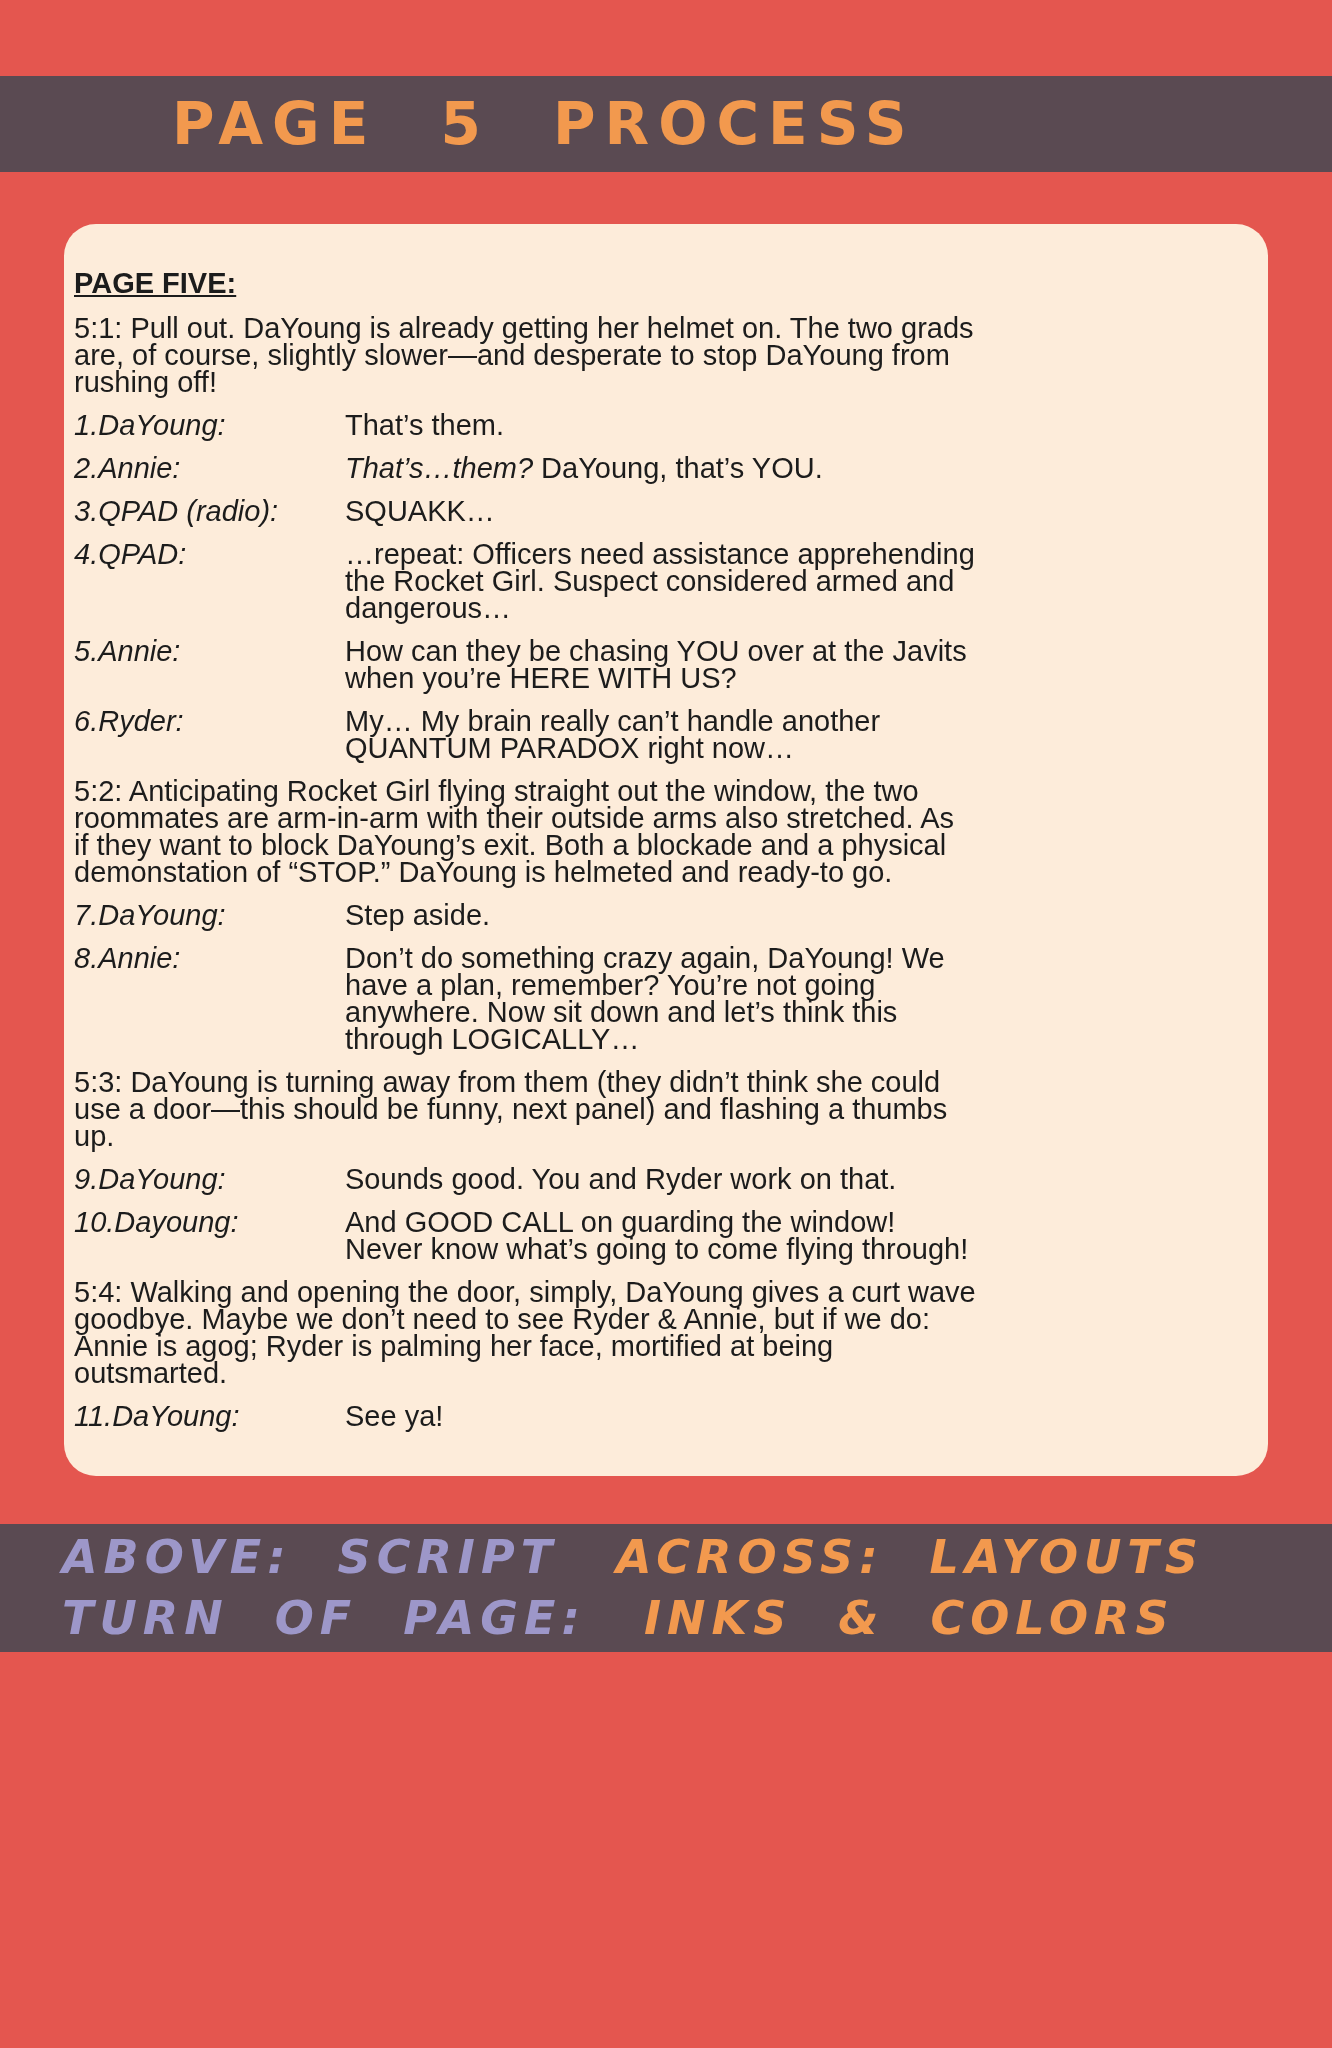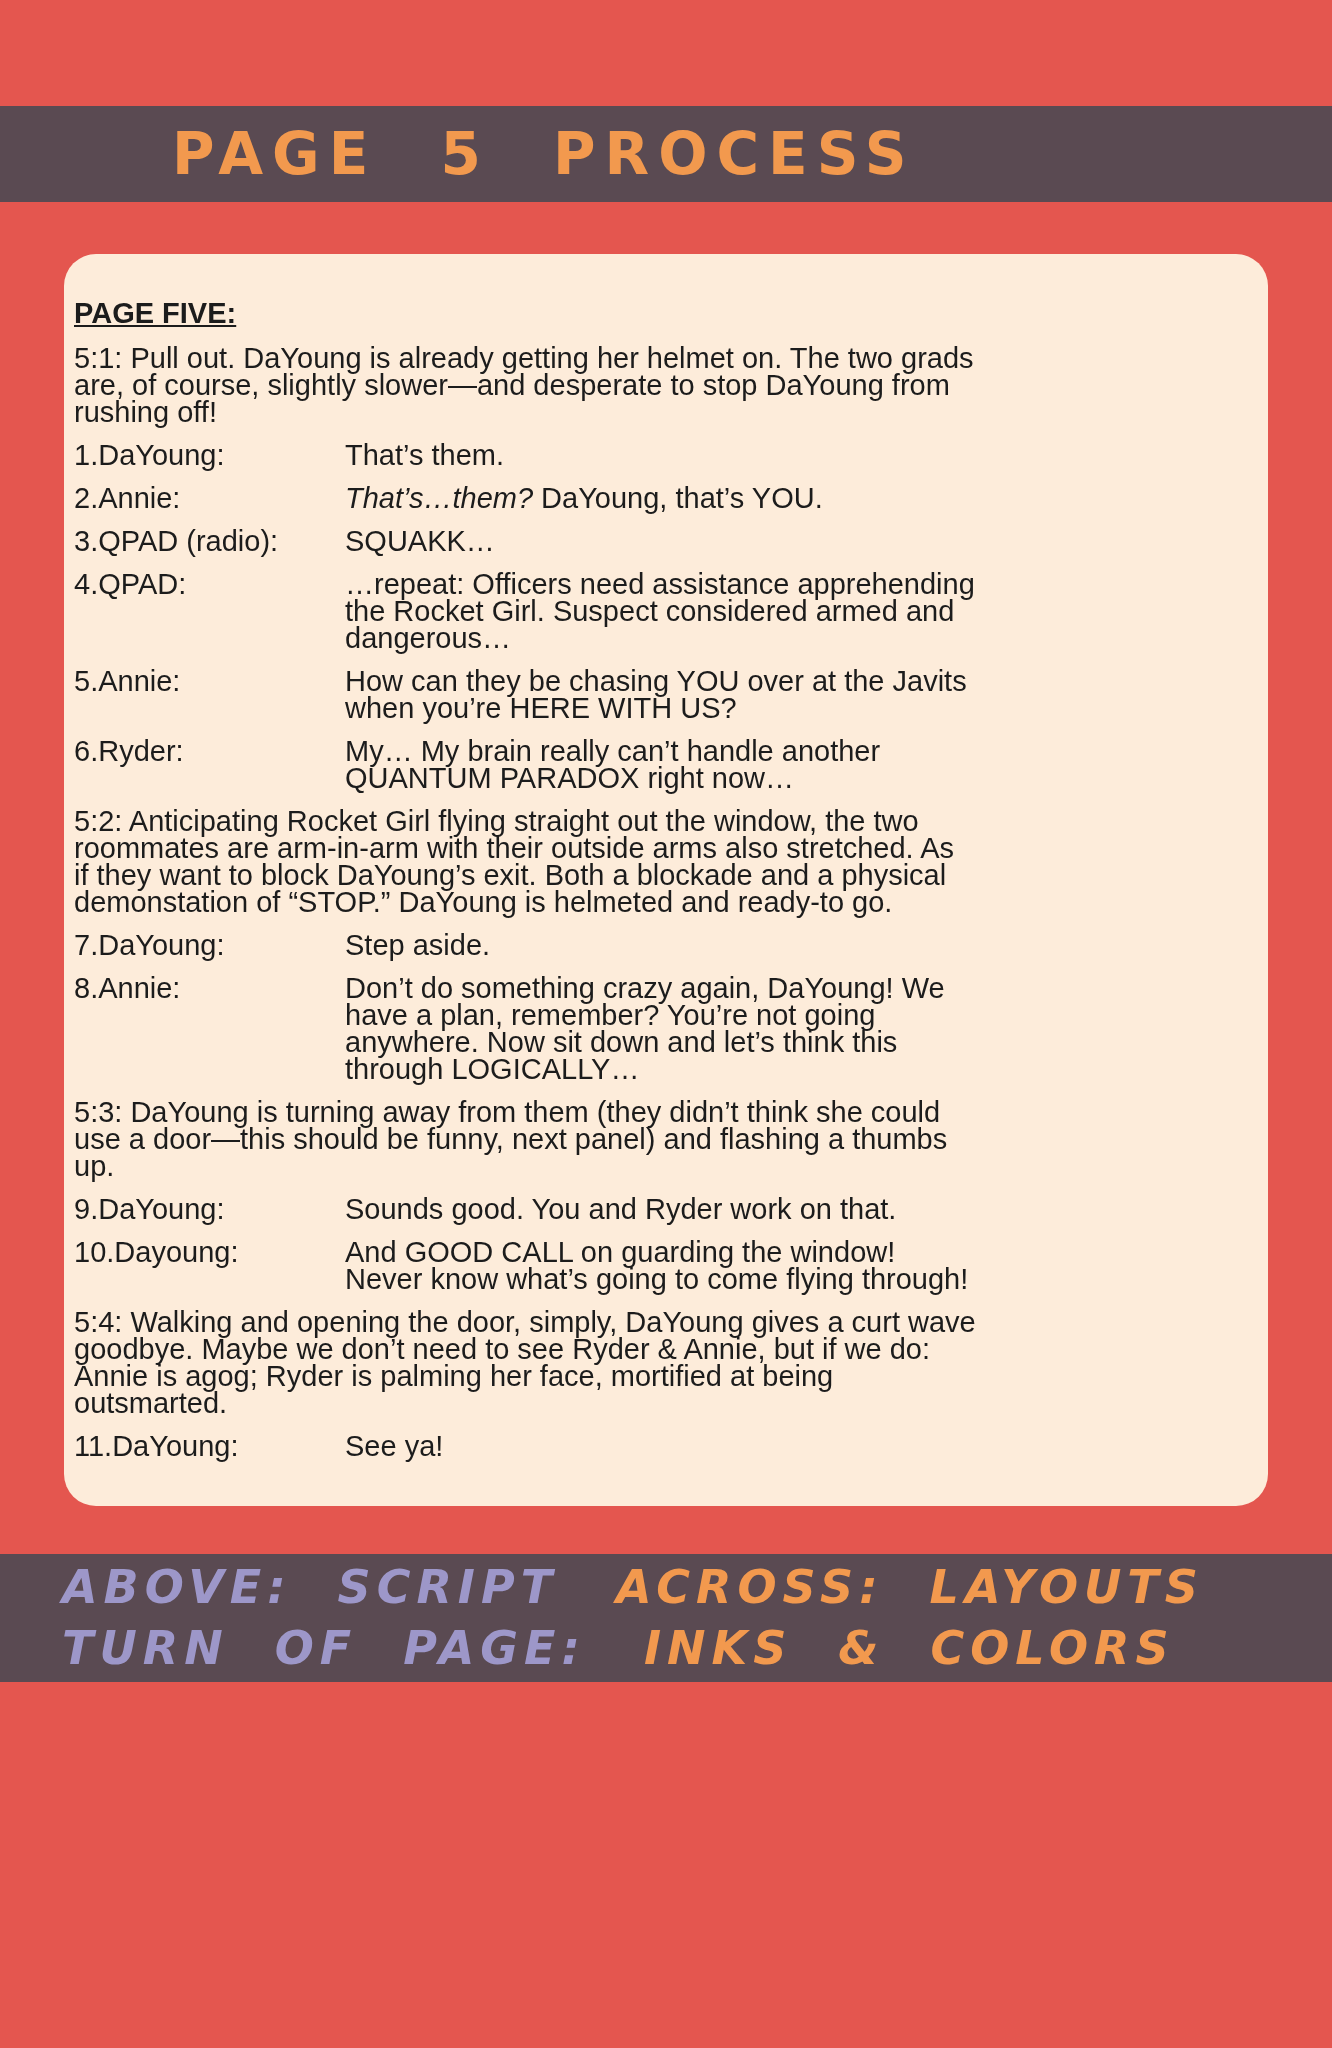--- a/index.html
+++ b/index.html
@@ -15,21 +15,21 @@
   body {
     width: 1332px;
     height: 2048px;
     background: var(--background);
     font-family: "Liberation Sans", sans-serif;
     color: var(--text);
     overflow: hidden;
   }
   
   .top-banner {
-    margin-top: 106px;
+    margin-top: 76px;
     height: 96px;
     width: 100%;
     background: var(--banner);
     display: flex;
     align-items: center;
     padding-left: 172px;
   }
   .display-font {
     font-family: "DejaVu Sans", sans-serif;
     font-weight: 800;
@@ -56,21 +56,21 @@
   .script-heading {
     font-weight: bold;
     text-decoration: underline;
     margin: 0 0 18px 0;
   }
   .direction { margin: 0 0 16px 0; }
   .line {
     display: flex;
     margin: 0 0 16px 0;
   }
-  .speaker { flex: 0 0 271px; }
+  .speaker { flex: 0 0 271px; font-style: italic; }
   .dialogue { flex: 1; }
   .b { font-weight: normal; text-align: right; }
   .i { font-style: italic; }
   
   .bottom-banner {
     margin-top: 48px;
     width: 100%;
     height: 128px;
     background: var(--banner);
     display: flex;

